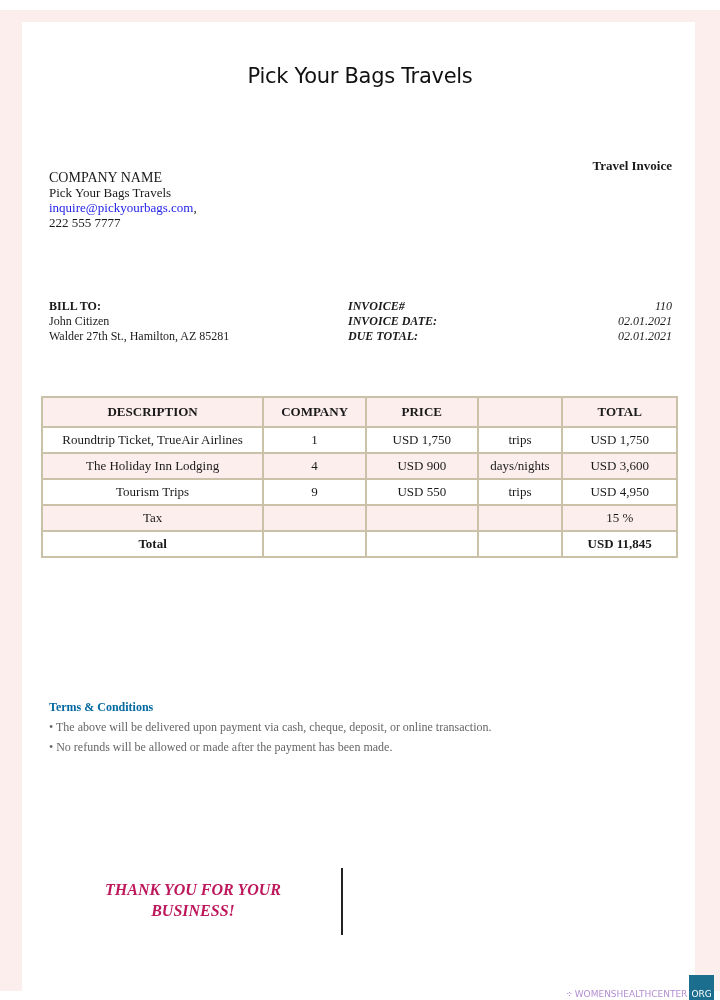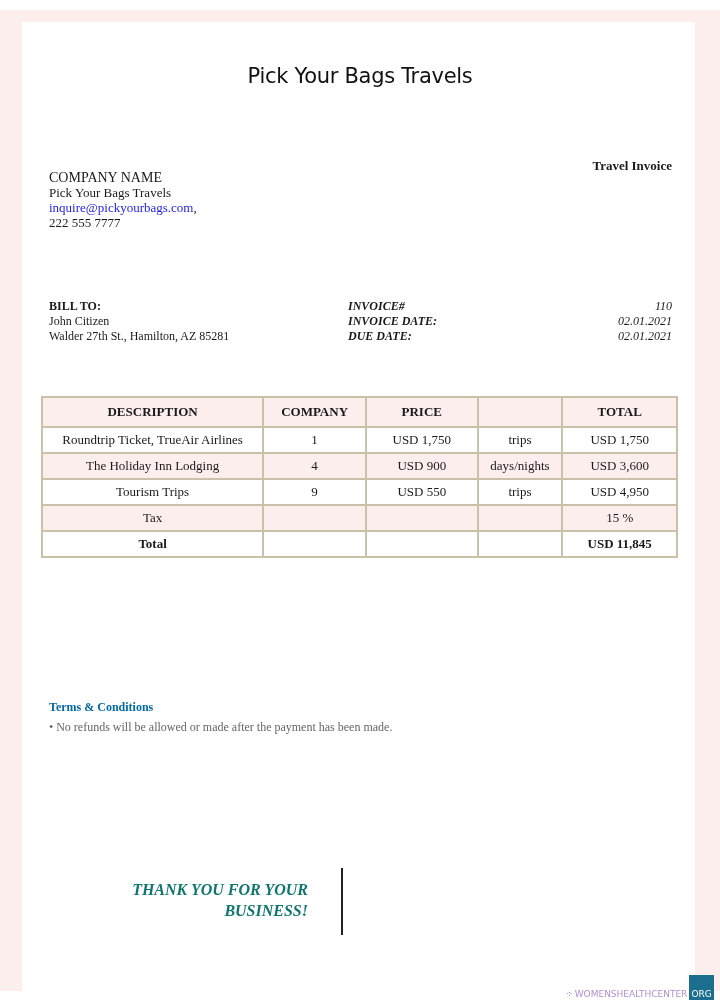--- a/index.html
+++ b/index.html
@@ -16,21 +16,21 @@
     .meta { position:absolute; left:348px; top:299px; width:324px; font-size:12px; line-height:15px;font-style:italic; }
     .meta .row { display:flex; justify-content:space-between; }
     .meta .lbl { font-weight:bold; }
     table.items { position:absolute; left:41px; top:396px; width:637px; border-collapse:collapse; font-size:13px; }
     table.items td, table.items th { border:2px solid #c9c1a8; text-align:center; padding:0; height:24px; }
     table.items th { height:28px; font-weight:bold; font-size:13px; }
     table.items tr.pink td, table.items tr.pink th { background:#fdeeee; }
     .b { font-weight:bold; }
     .terms { position:absolute; left:49px; top:697px; font-size:12px; line-height:20px; color:#666; }
     .terms .head { font-weight:bold; color:#0369a1; }
-    .thanks { position:absolute; left:78px; top:879px; width:230px; text-align:right; font-size:16px; font-weight:bold; font-style:italic; line-height:21px; color:#0f766e; }
+    .thanks { position:absolute; left:78px; top:879px; width:230px; text-align:center; font-size:16px; font-weight:bold; font-style:italic; line-height:21px; color:#be185d; }
     .vline { position:absolute; left:341px; top:868px; width:2px; height:67px; background:#222; }
     .wm { position:absolute; left:566px; top:975px; font-family:"DejaVu Sans", sans-serif; font-size:9px; color:#b28ed0; display:flex; align-items:center; gap:2px; }
     .wm .org { background:#1b6e8e; color:#fff; padding:14px 2px; font-size:9px; }
     .wm .dots { color:#8e5fc2; font-size:8px; }
   </style>
 </head>
 <body>
 
 <div class="frame"></div>
 <div class="paper"></div>
@@ -55,21 +55,21 @@
 <div class="meta">
   <div class="row">
     <span class="lbl">INVOICE#</span>
     <span>110</span>
   </div>
   <div class="row">
     <span class="lbl">INVOICE DATE:</span>
     <span>02.01.2021</span>
   </div>
   <div class="row">
-    <span class="lbl">DUE DATE:</span>
+    <span class="lbl">DUE TOTAL:</span>
     <span>02.01.2021</span>
   </div>
 </div>
 
 <table class="items">
   <colgroup>
     <col style="width:222px">
       <col style="width:103px">
       <col style="width:112px">
       <col style="width:85px">
@@ -116,20 +116,21 @@
     <td></td>
     <td></td>
     <td></td>
     <td class="b">USD 11,845</td>
   </tr>
 </tbody>
   </table>
 
 <div class="terms">
   <div class="head">Terms &amp; Conditions</div>
+  <div>• The above will be delivered upon payment via cash, cheque, deposit, or online transaction.</div>
   <div>• No refunds will be allowed or made after the payment has been made.</div>
 </div>
 
 <div class="thanks">THANK YOU FOR YOUR BUSINESS!</div>
 <div class="vline"></div>
 
 <div class="wm">
   <span class="dots">⁘</span>
   <span>WOMENSHEALTHCENTER</span>
   <span class="org">ORG</span>

